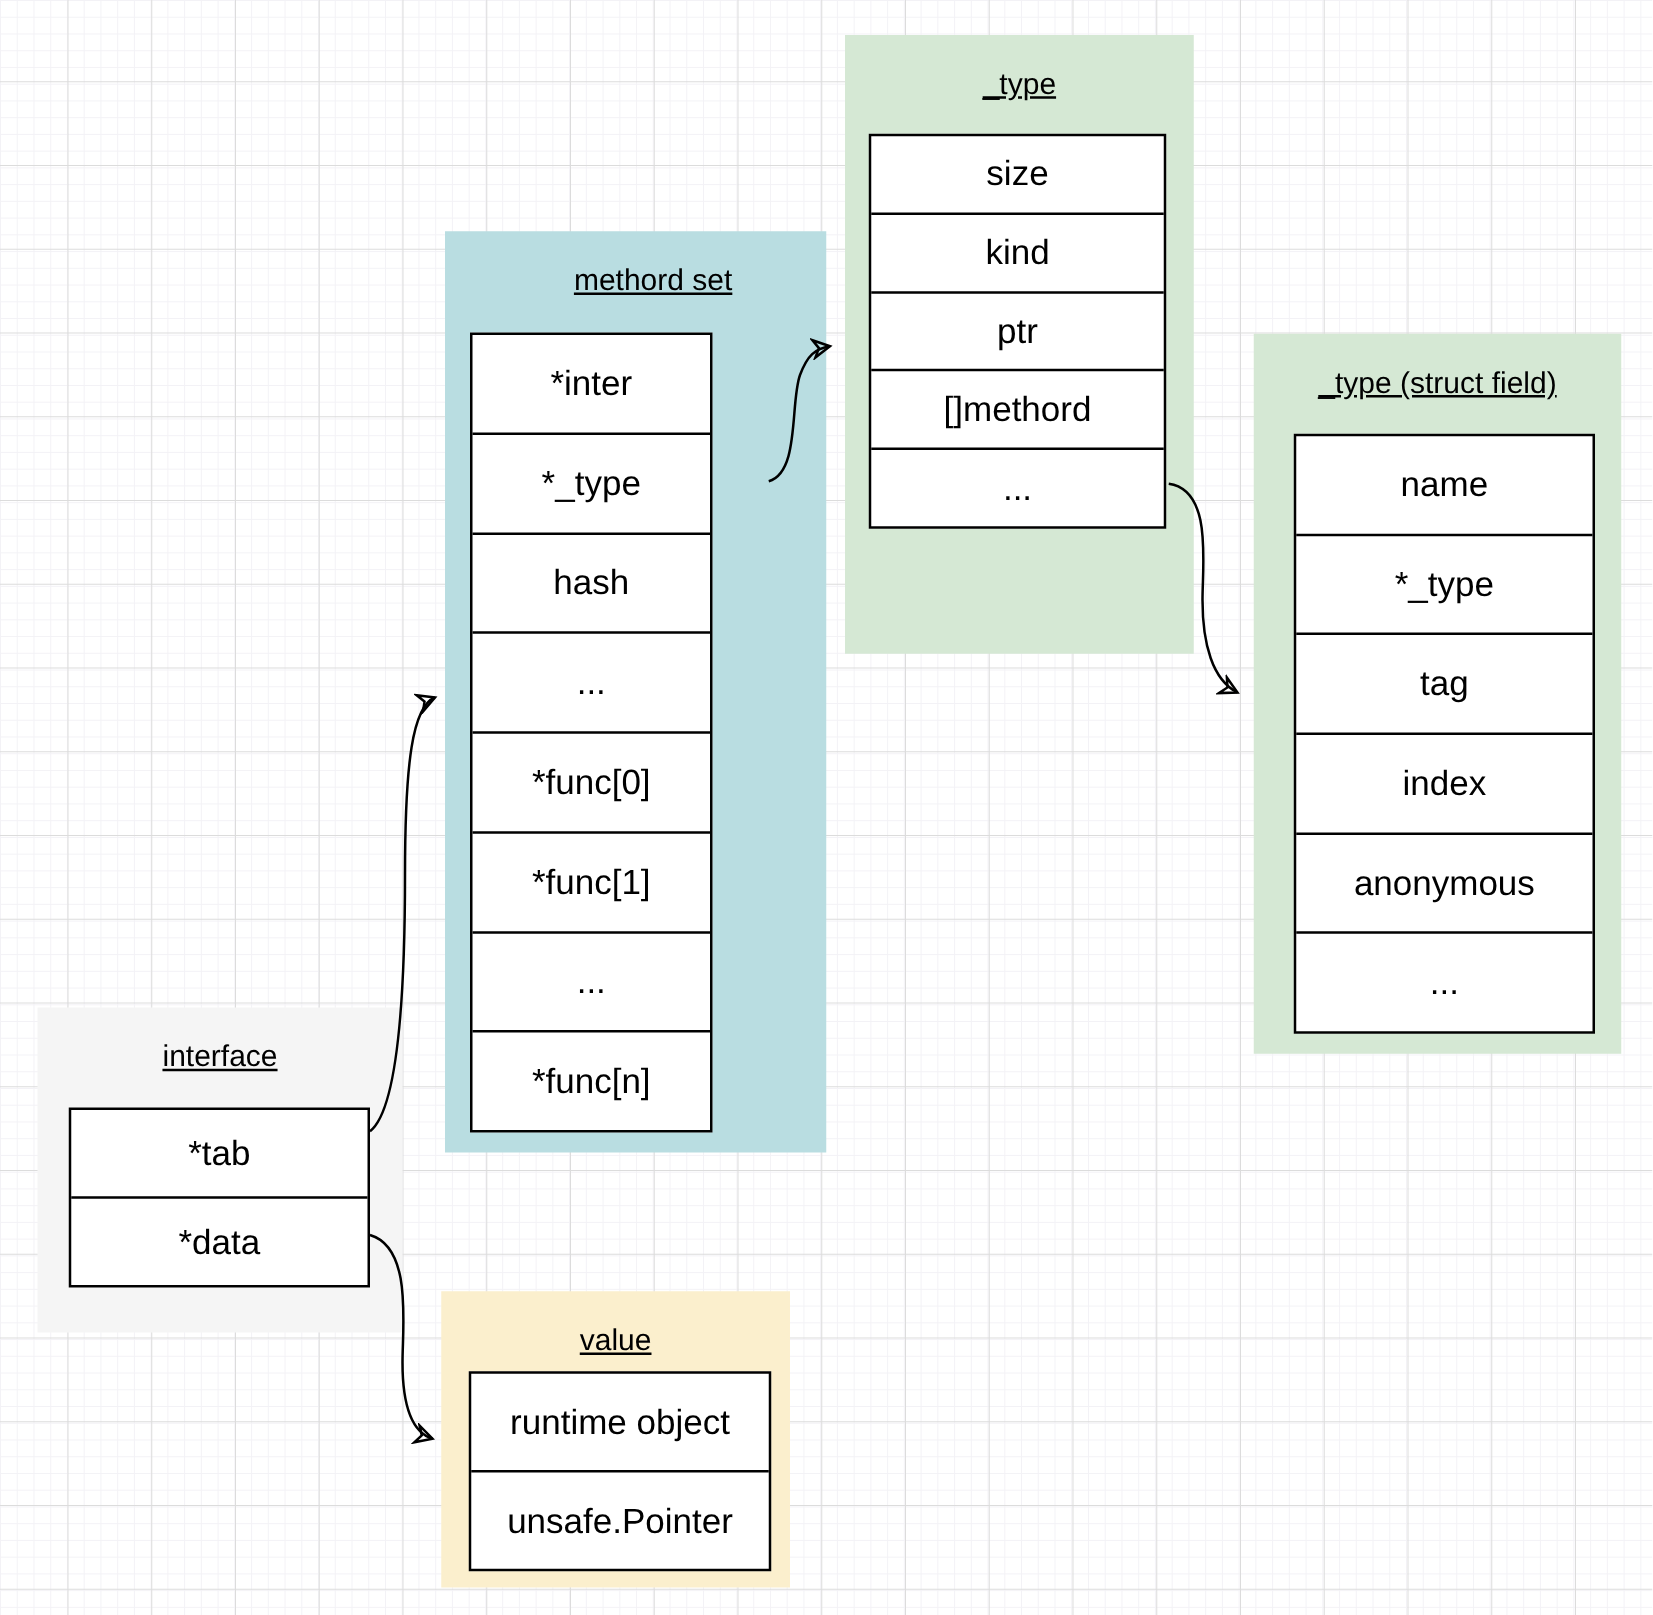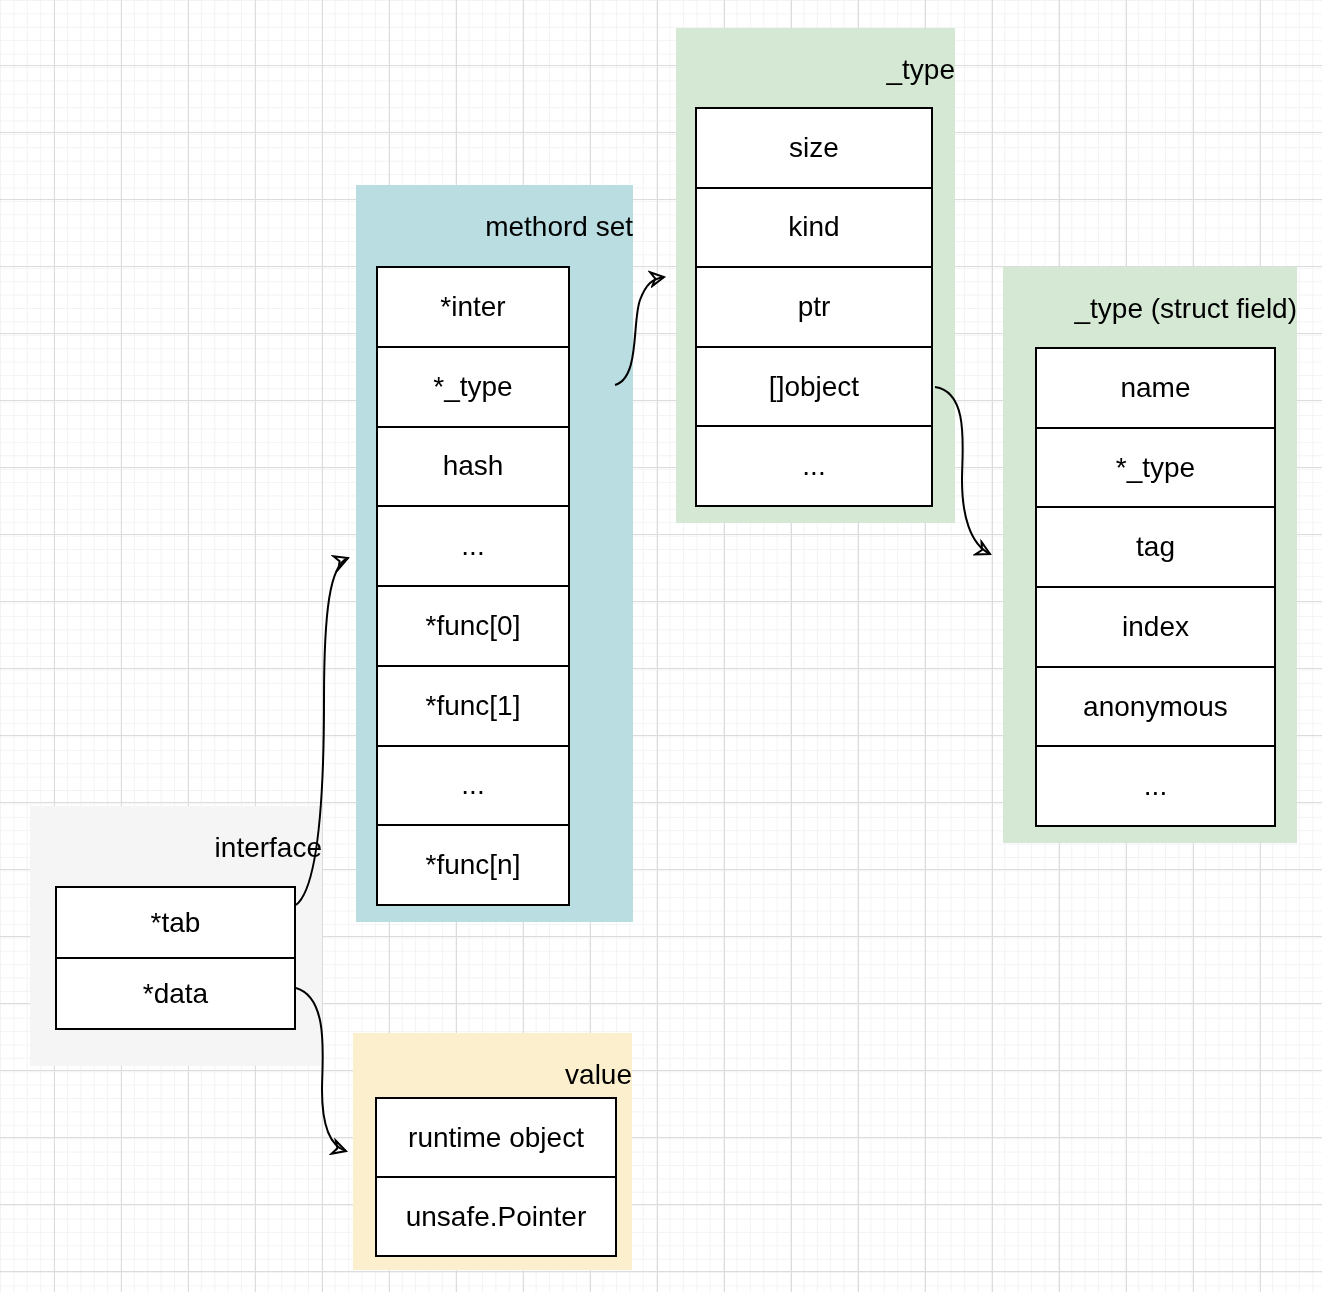--- a/index.html
+++ b/index.html
@@ -13,24 +13,25 @@
     background-image:
       linear-gradient(#dcdcdc 1px, transparent 1px),
       linear-gradient(90deg, #dcdcdc 1px, transparent 1px),
       linear-gradient(#f3f2f6 1px, transparent 1px),
       linear-gradient(90deg, #f3f2f6 1px, transparent 1px);
     background-size:67px 67px, 67px 67px, 13.4px 13.4px, 13.4px 13.4px;
     background-position:-2px -2px, -13px -13px, 0 0, 0 0;
   }
   .group{position:absolute;}
   .group-title{
-    text-align:right;
-    font-size:28px;
+    text-align:center;
+    font-size:24px;
     padding-top:26px;
     white-space:nowrap;
+    text-decoration:underline;
   }
   .table{
     position:absolute;
     background:#ffffff;
     border:2px solid #000000;
     display:flex;
     flex-direction:column;
     box-sizing:border-box;
   }
   .row{
@@ -44,21 +45,21 @@
   .row + .row{border-top:2px solid #000000;}
 
   
   #box-interface{left:30px;top:806px;width:292px;height:260px;}
   #box-interface .table{left:25px;top:80px;width:241px;height:144px;}
 
   #box-methodset{left:356px;top:185px;width:277px;height:737px;}
   #box-methodset .table{left:20px;top:81px;width:194px;height:640px;}
 
   #box-type{left:676px;top:28px;width:279px;height:495px;}
-  #box-type .table{left:19px;top:79px;width:238px;height:400px;}
+  #box-type .table{left:19px;top:79px;width:238px;height:316px;}
 
   #box-structfield{left:1003px;top:267px;width:294px;height:576px;}
   #box-structfield .table{left:32px;top:80px;width:241px;height:480px;}
 
   #box-value{left:353px;top:1033px;width:279px;height:237px;}
   #box-value .table{left:22px;top:64px;width:242px;height:160px;}
 
   svg.edges{
     position:absolute;left:0;top:0;
     width:1322px;height:1292px;
@@ -72,41 +73,41 @@
 <div class="canvas">
 
   <div class="group" id="box-interface" style="background-color: rgb(245, 245, 245);">
     <div class="group-title">interface</div>
     <div class="table">
       <div class="row">*tab</div>
       <div class="row">*data</div>
     </div>
   </div>
 
-  <div class="group" id="box-methodset" style="background-color: rgb(185, 221, 225);">
+  <div class="group" id="box-methodset" style="background-color: rgb(185, 221, 225); padding-left: 28px;">
     <div class="group-title">methord set</div>
     <div class="table">
       <div class="row">*inter</div>
       <div class="row">*_type</div>
       <div class="row">hash</div>
       <div class="row">...</div>
       <div class="row">*func[0]</div>
       <div class="row">*func[1]</div>
       <div class="row">...</div>
       <div class="row">*func[n]</div>
     </div>
   </div>
 
   <div class="group" id="box-type" style="background-color: rgb(213, 232, 212);">
     <div class="group-title">_type</div>
     <div class="table">
       <div class="row">size</div>
       <div class="row">kind</div>
       <div class="row">ptr</div>
-      <div class="row">[]object</div>
+      <div class="row">[]methord</div>
       <div class="row">...</div>
     </div>
   </div>
 
   <div class="group" id="box-structfield" style="background-color: rgb(213, 232, 212);">
     <div class="group-title">_type (struct field)</div>
     <div class="table">
       <div class="row">name</div>
       <div class="row">*_type</div>
       <div class="row">tag</div>

